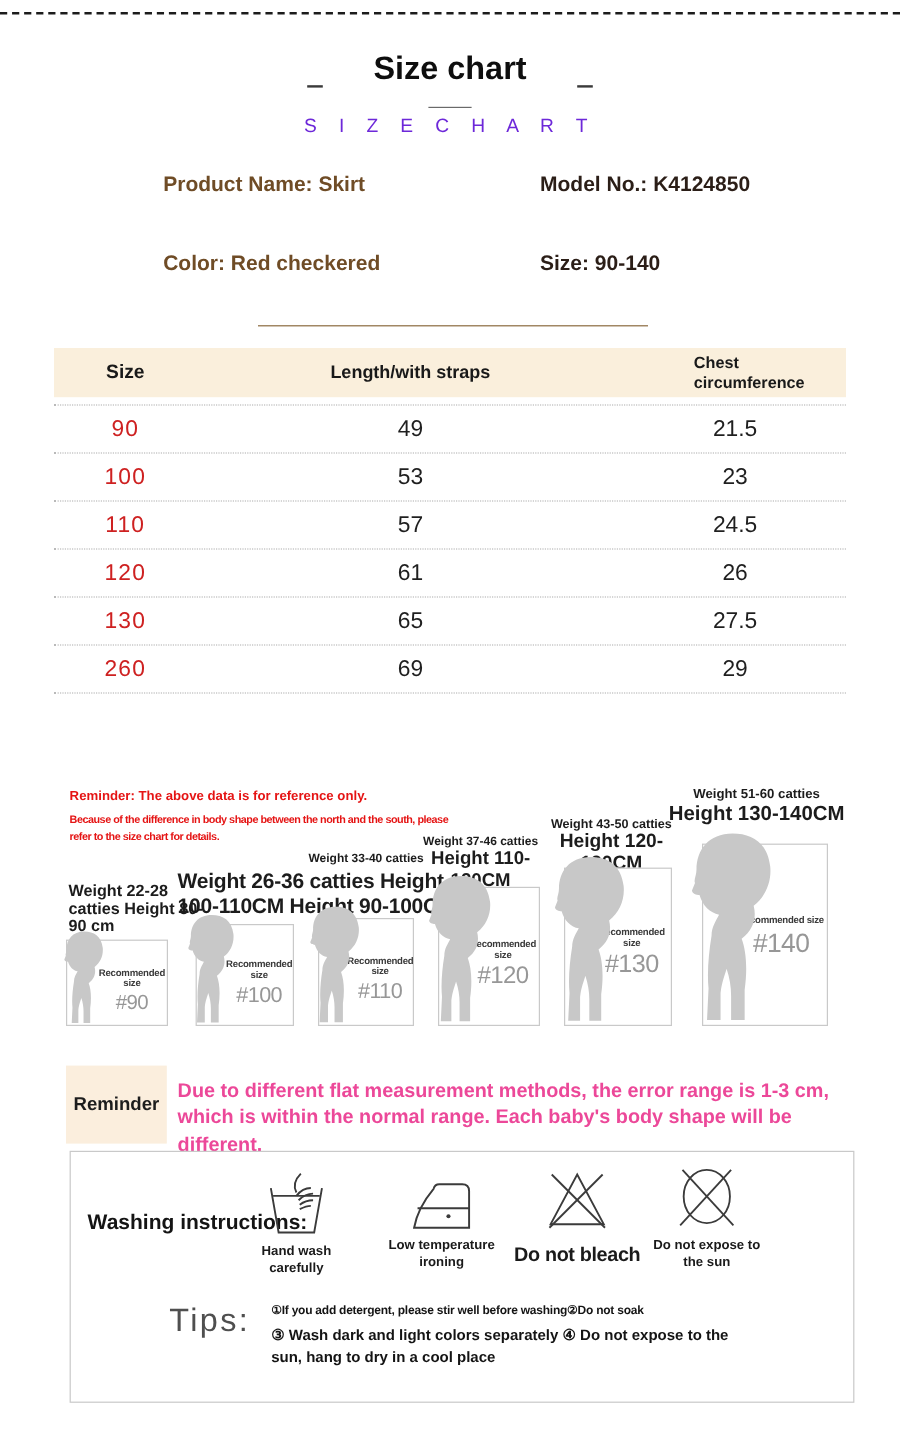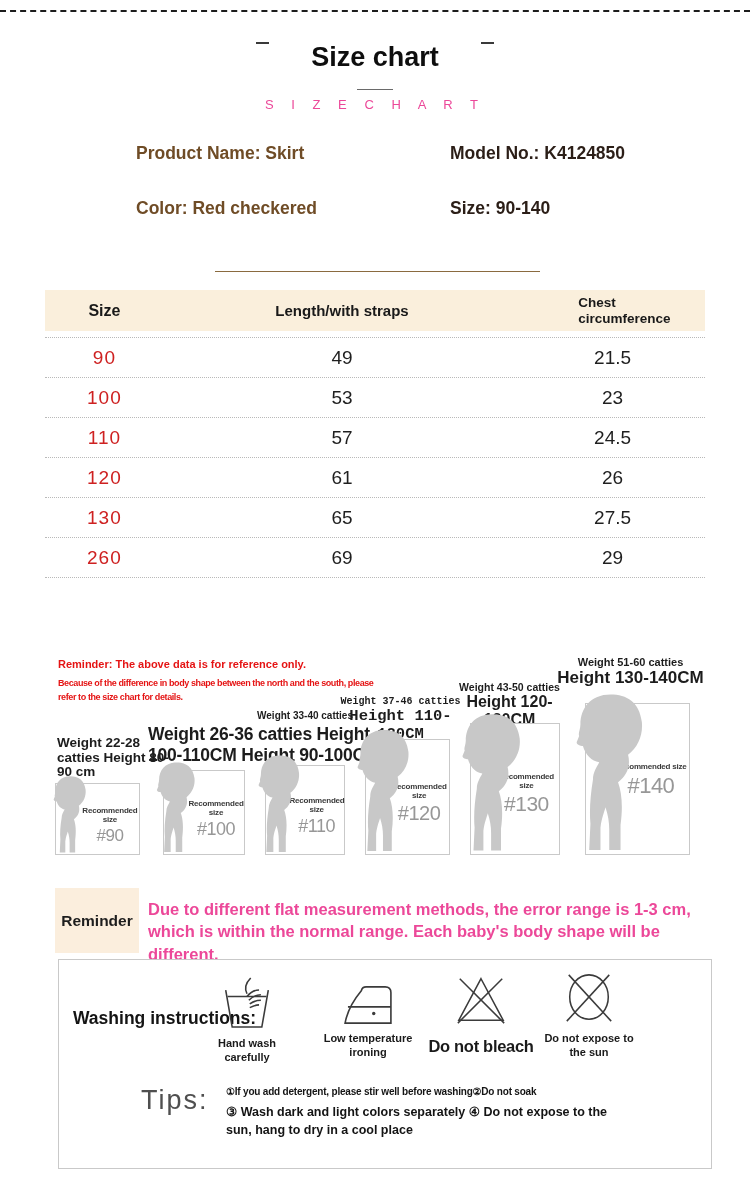--- a/index.html
+++ b/index.html
@@ -5,29 +5,29 @@
   * { margin:0; padding:0; box-sizing:border-box; }
   html,body { background:#fff; }
   body { font-family:"Liberation Sans", sans-serif; color:#222; }
   .page { position:relative; width:750px; height:1197px; background:#fff; overflow:hidden; margin:0 auto; }
 
   
   .top-dash { position:absolute; top:10px; left:0; width:750px; border-top:2px dashed #1c1c1c; }
 
   
   .hdr { position:absolute; top:42px; left:0; width:750px; text-align:center; }
-  .hdr-row { display:flex; align-items:flex-start; justify-content:center; gap:42px; }
+  .hdr-row { display:flex; align-items:flex-end; justify-content:center; gap:42px; }
   .side-dash { display:inline-block; width:13px; border-top:2px solid #3a3a3a; }
   .title { font-size:27px; font-weight:bold; color:#0e0e0e; letter-spacing:0px; }
   .title-underline { width:36px; border-top:1px solid #6a6a6a; margin:16px auto 7px auto; }
-  .subtitle { font-size:13px; color:#ec4899; letter-spacing:7px; }
+  .subtitle { font-size:16px; color:#6d28d9; letter-spacing:7px; }
 
   
   .pinfo { position:absolute; left:136px; top:143px; width:540px; display:grid;
-           grid-template-columns:314px auto; row-gap:34px; }
+           grid-template-columns:314px auto; row-gap:45px; }
   .pinfo div { font-size:17.5px; font-weight:bold; }
   .brown { color:#6f4c26; }
   .dark  { color:#2b1e17; }
 
   
   .table-topline { position:absolute; left:215px; top:271px; width:325px; border-top:1px solid #8a6a3f; }
   .sizetable { position:absolute; left:45px; top:290px; width:660px; }
   .thead { display:flex; align-items:center; height:41px; background:#faefdc; }
   .th { font-weight:bold; color:#191919; }
   .c1 { width:18%; text-align:center; }
@@ -52,21 +52,21 @@
   .fig-sil { position:absolute; bottom:3px; }
   .rec { position:absolute; width:100%; text-align:center; }
   .rec-label { font-size:8px; font-weight:bold; color:#3a3a3a; letter-spacing:-0.2px; }
   .rec-size { color:#979797; letter-spacing:-0.5px; margin-top:2px; }
   .flabel { position:absolute; font-weight:bold; color:#1c1c1c; }
   .flabel .w { font-weight:bold; }
   .flabel .h { font-weight:bold; }
   .f1l { left:57px; top:88px; width:122px; font-size:13.5px; line-height:1.08; }
   .f2l { left:148px; top:76px; width:238px; font-size:17.5px; line-height:1.2; letter-spacing:-0.2px; }
   .f3l { left:248px; top:62px; width:105px; font-size:10px; text-align:right; }
-  .f4l { left:338px; top:48px; width:125px; text-align:center;font-family:Liberation Mono, monospace; }
+  .f4l { left:338px; top:48px; width:125px; text-align:center; }
   .f5l { left:442px; top:33px; width:135px; text-align:center; }
   .f6l { left:548px; top:8px;  width:165px; text-align:center; }
   .f4l .w { font-size:10px; } .f4l .h { font-size:15.5px; }
   .f5l .w { font-size:10.5px; } .f5l .h { font-size:16px; }
   .f6l .w { font-size:11px; } .f6l .h { font-size:17px; }
 
   
   .rem-badge { position:absolute; left:55px; top:888px; width:84px; height:65px; background:#fbeedd;
                display:flex; align-items:center; justify-content:center;
                font-size:15.5px; font-weight:bold; color:#1d1d1d; }

